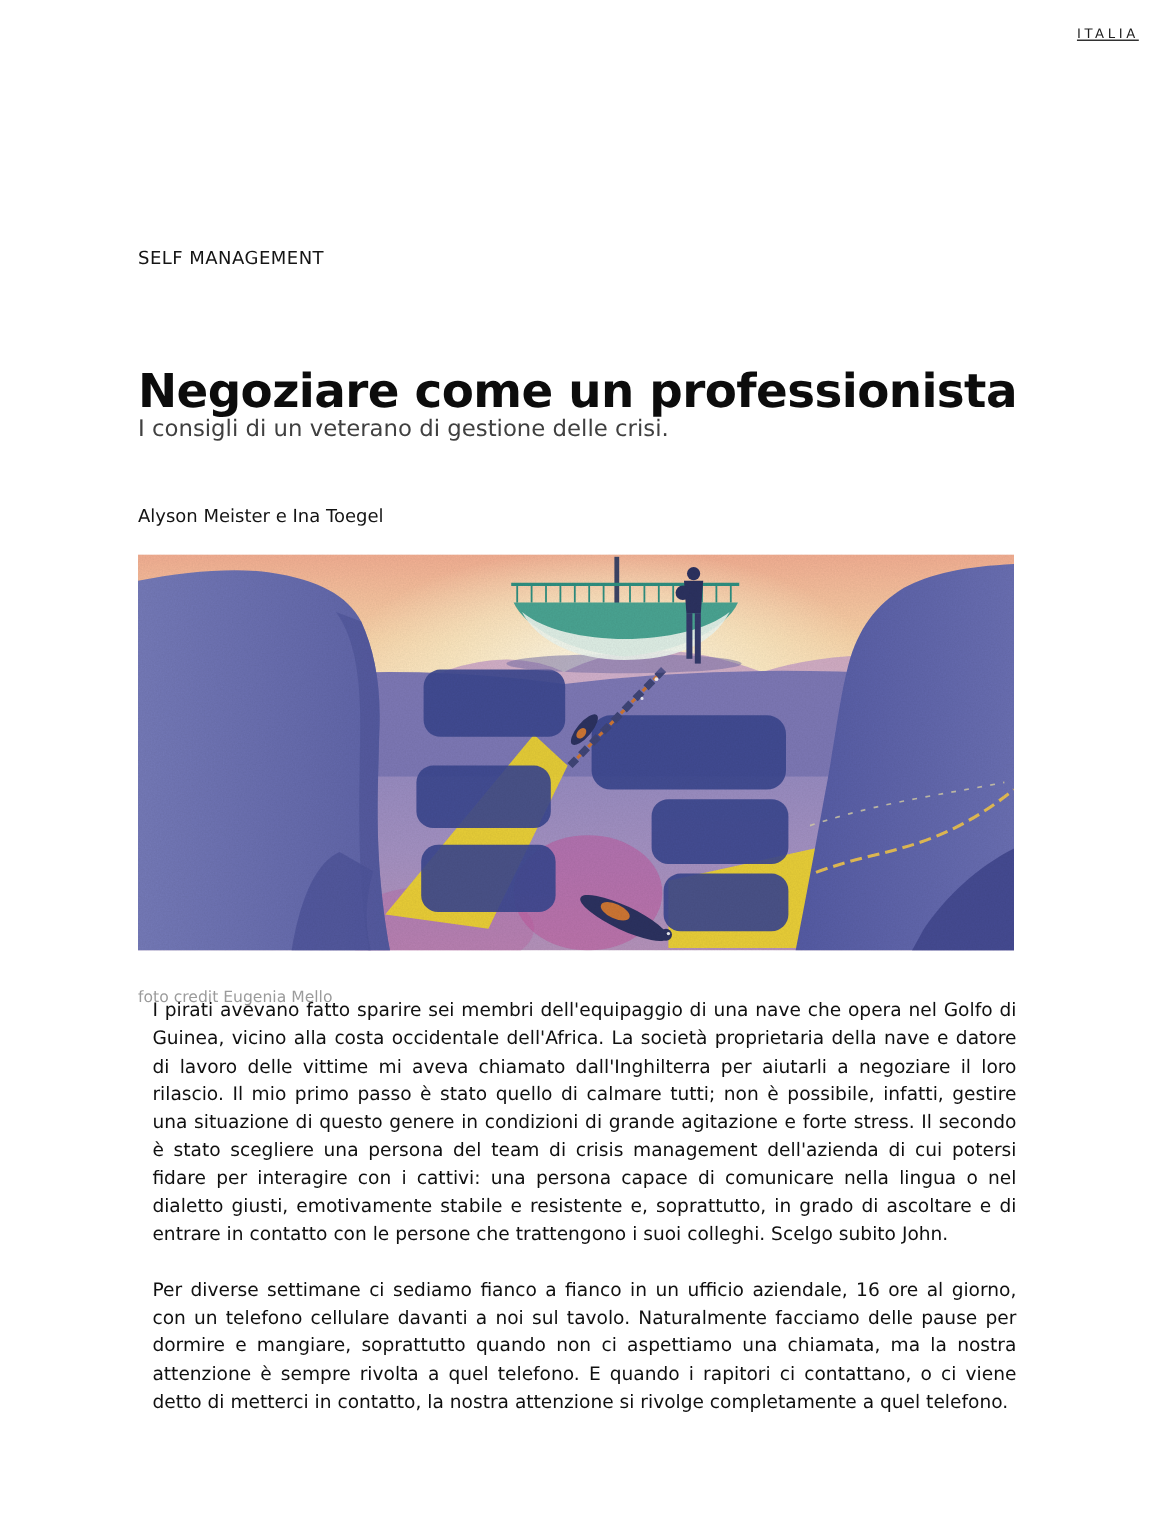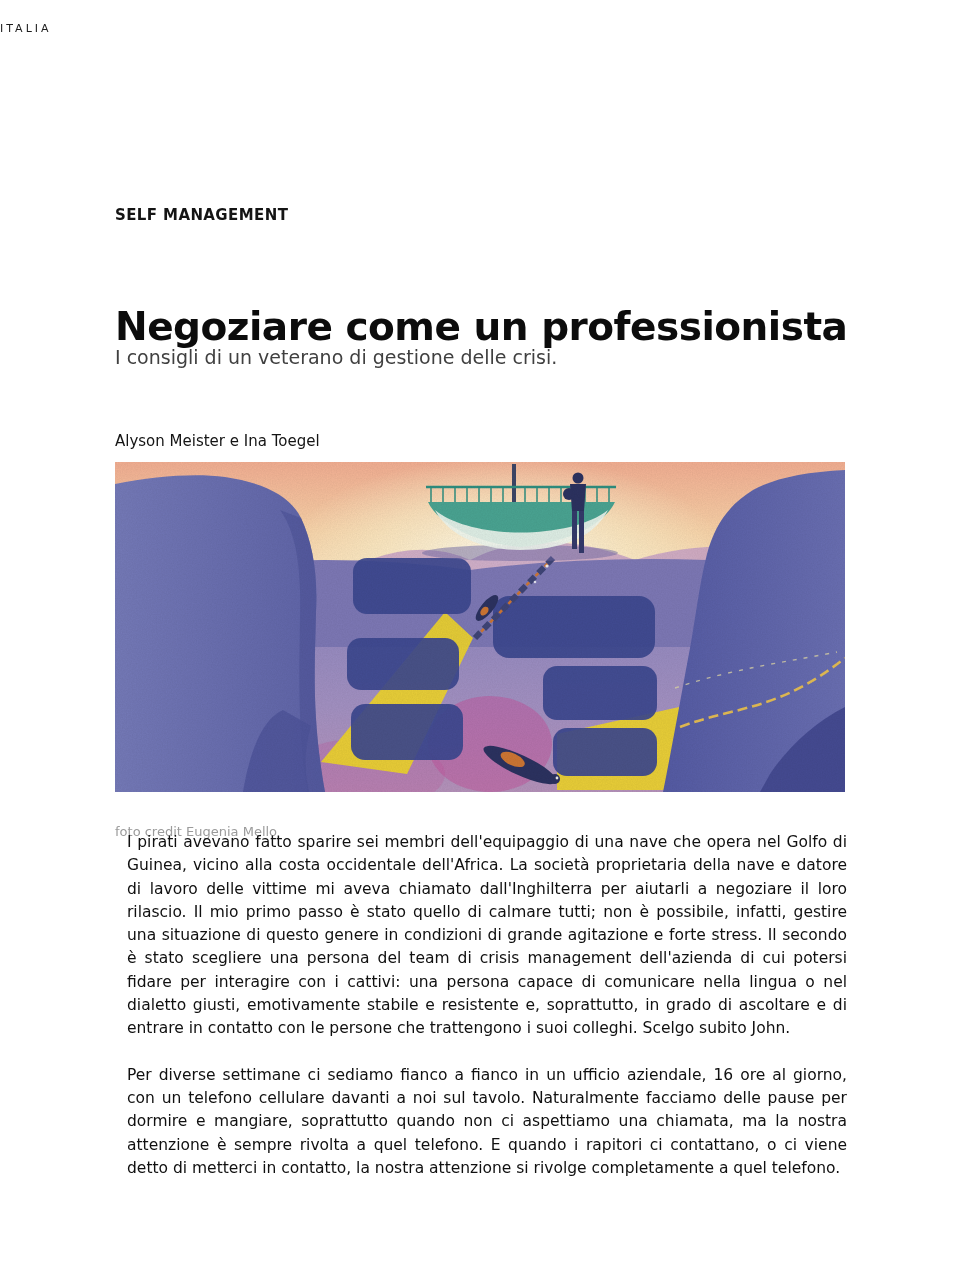--- a/index.html
+++ b/index.html
@@ -9,39 +9,39 @@
     width:960px;
     height:1280px;
     background:#ffffff;
     font-family:"DejaVu Sans",sans-serif;
     overflow:hidden;
   }
   .masthead{
     position:absolute;
     top:22px;
     left:0;
-    right:0;
-    text-align:left;
+    right:11px;
+    text-align:right;
+    text-decoration:underline;
   }
   .masthead-country{
     font-size:11px;
     letter-spacing:3px;
     color:#1c1c1c;
     margin-bottom:5px;
     font-family:"DejaVu Sans",sans-serif;
   }
   .shield-wrap{display:inline-block;}
   .category{
     position:absolute;
     top:206px;
     left:115px;
     font-size:15px;
     letter-spacing:0.4px;
     color:#141414;
-    font-weight:bold;
   }
   .title{
     position:absolute;
     top:294px;
     left:115px;
     width:740px;
     font-size:39px;
     font-weight:bold;
     letter-spacing:-0.5px;
     color:#0c0c0c;
@@ -55,21 +55,20 @@
     width:730px;
     font-size:19px;
     color:#404040;
   }
   .authors{
     position:absolute;
     top:421px;
     left:115px;
     font-size:15px;
     color:#141414;
-    margin-top:11px;
   }
   .figure{
     position:absolute;
     top:462px;
     left:115px;
     width:730px;
     height:330px;
   }
   .figure svg{display:block;}
   .credit{

